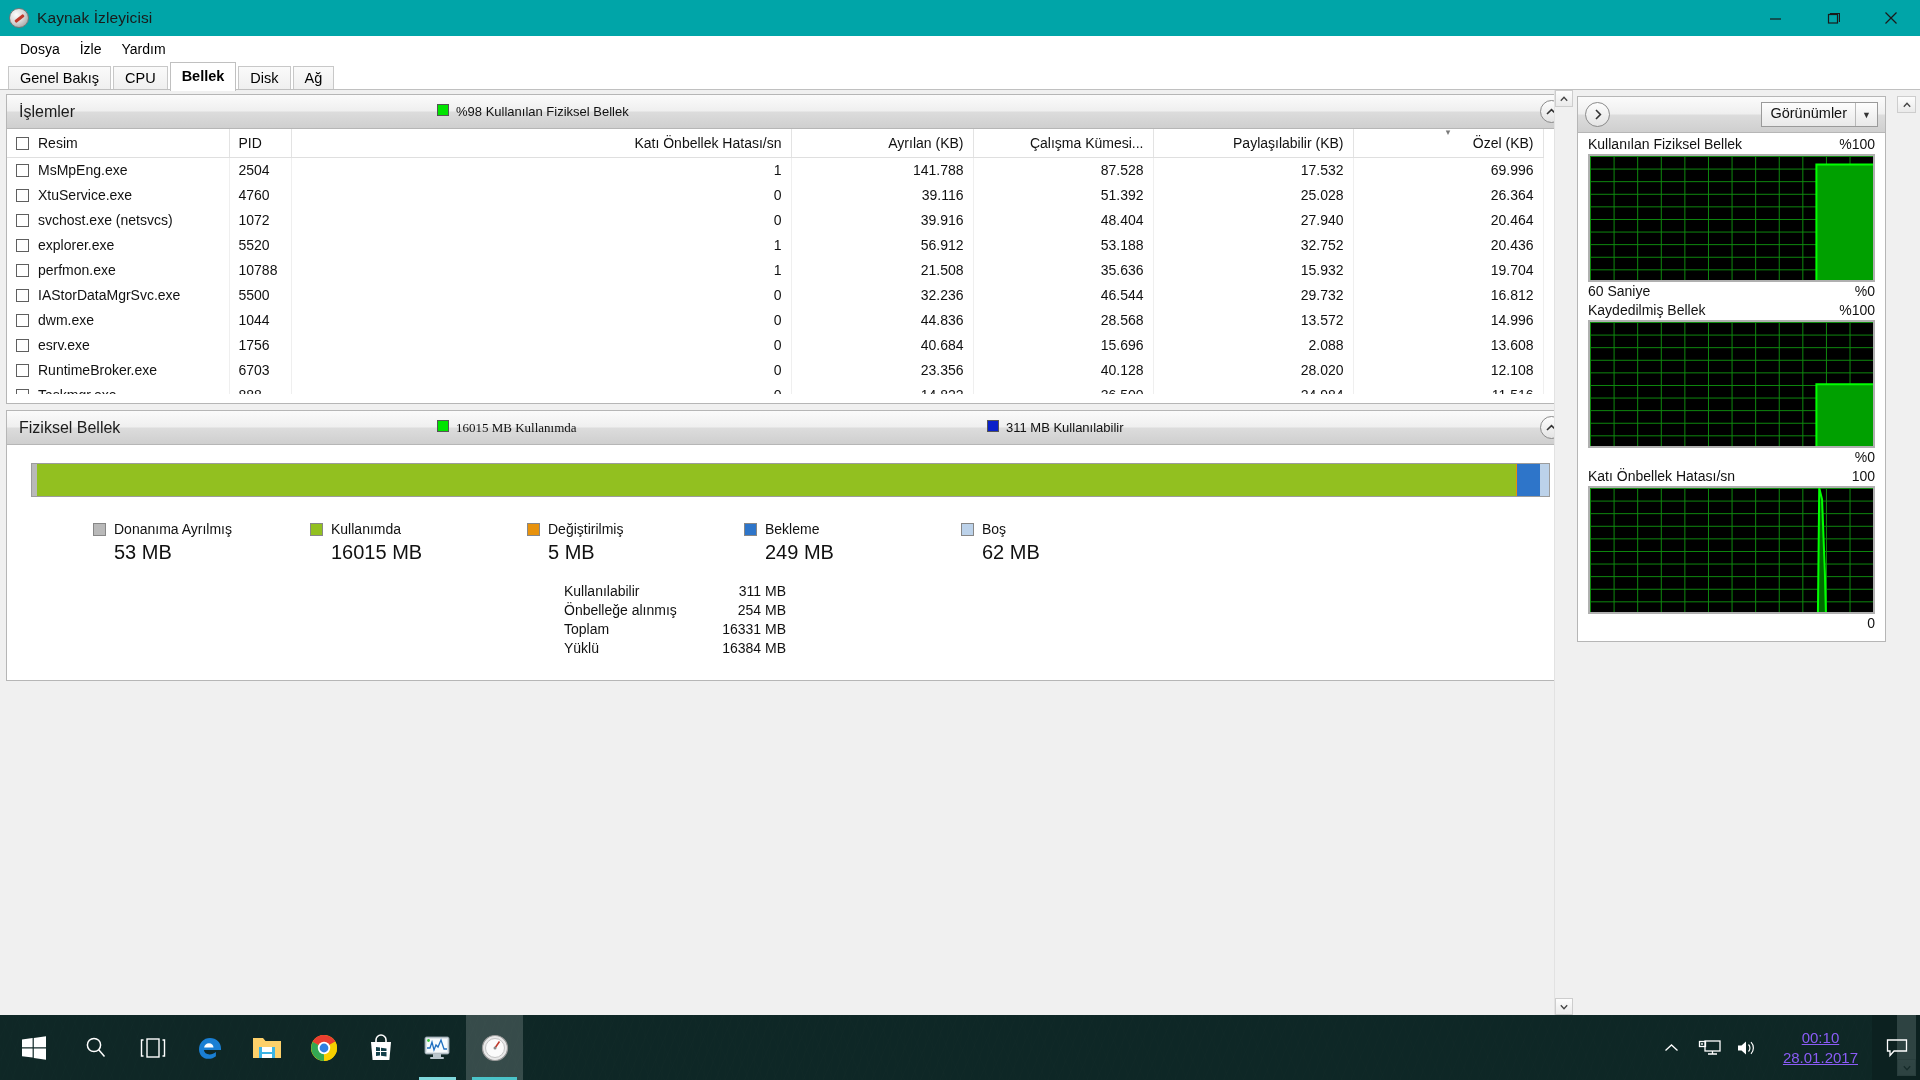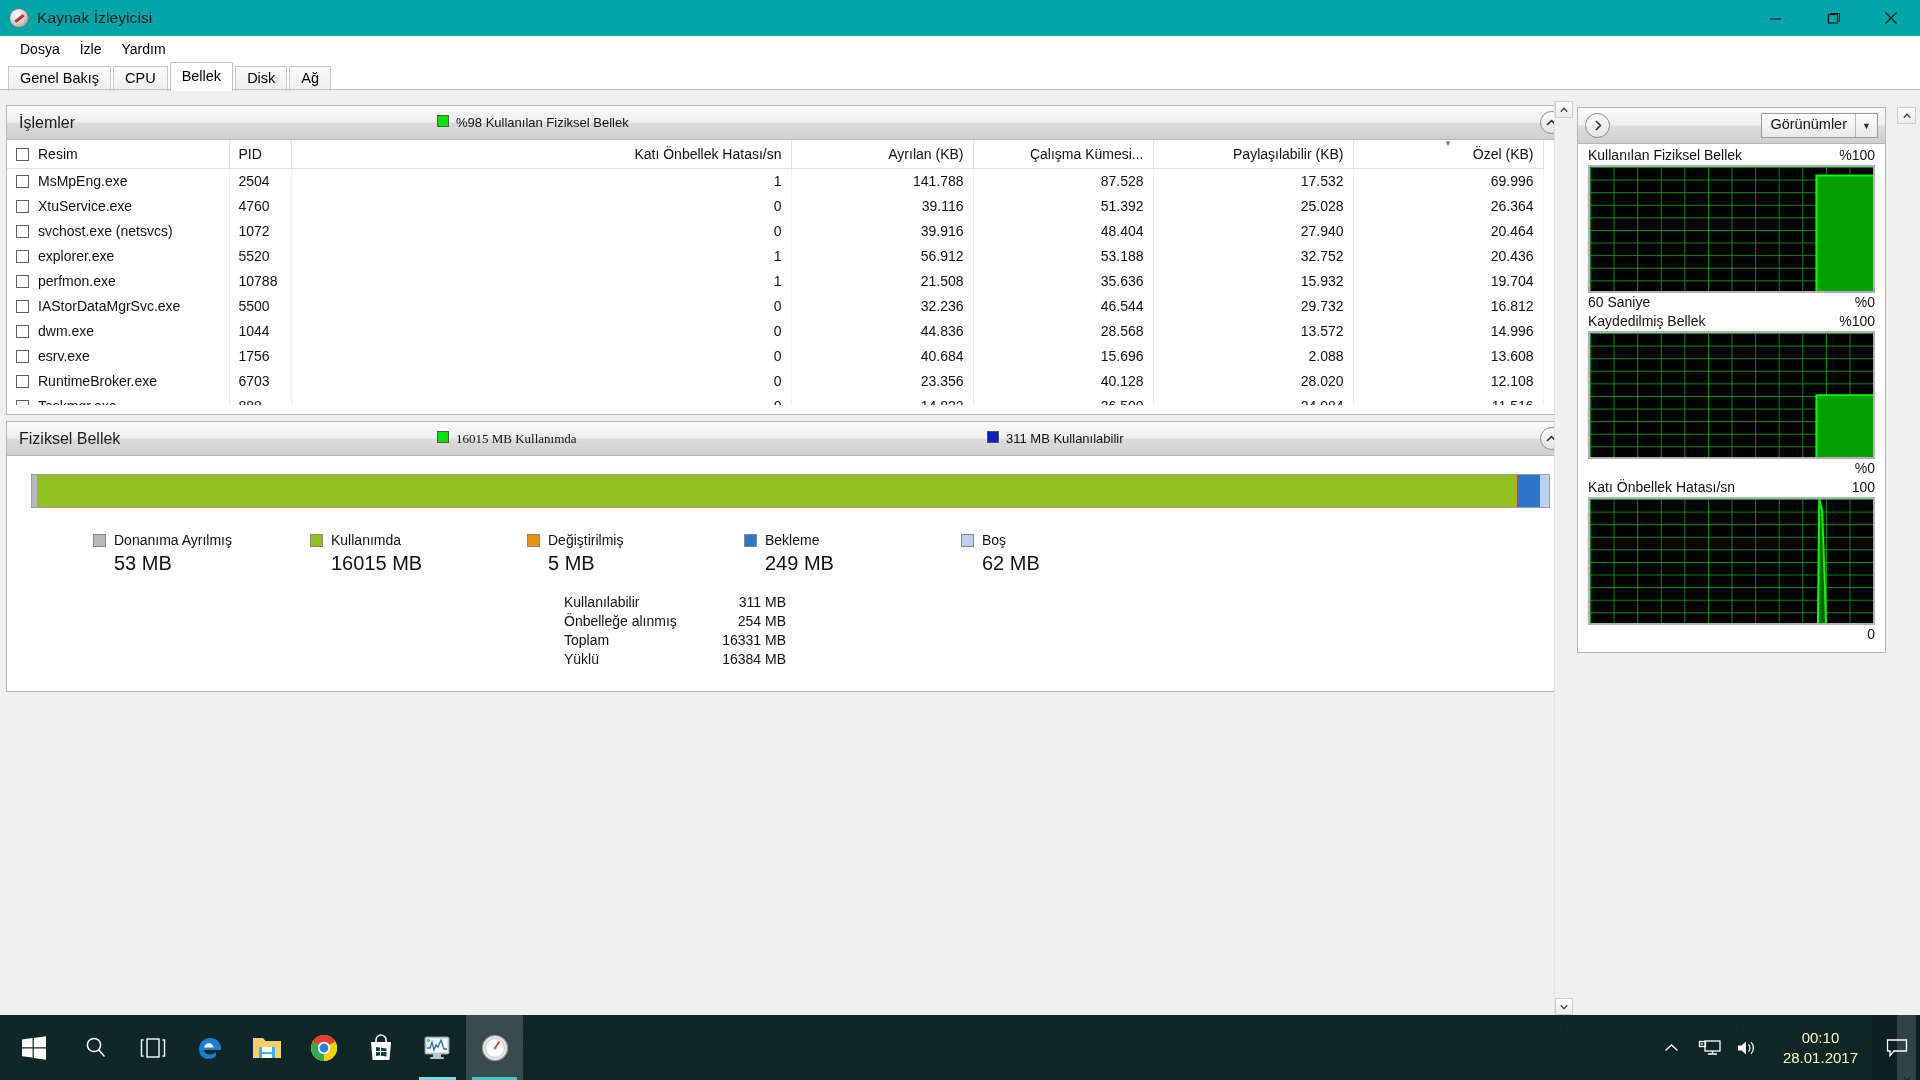--- a/index.html
+++ b/index.html
@@ -63,25 +63,25 @@
     background:#c0c0c0;
   }
   .tab {
     font-size:14.5px; color:#000; padding:3px 11px 5px 11px;
     border:1px solid #c8c8c8; border-bottom:none;
     background:linear-gradient(#fafafa,#eeeeee);
     margin-right:2px; position:relative; top:1px; line-height:16px;
   }
   .tab.active {
     background:#fff; border-color:#c0c0c0; z-index:3;
-    padding-top:5px; padding-bottom:7px; top:1px; font-weight:400;
+    padding-top:5px; padding-bottom:7px; top:1px; font-weight:700;
   }
 
   .content-area {
-    flex:1; display:flex; background:#f0f0f0; min-height:0; position:relative;margin-top:11px;
+    flex:1; display:flex; background:#f0f0f0; min-height:0; position:relative;
   }
   .left-col {
     position:relative; width:1573px; flex:0 0 1573px;
     padding:4px 0 0 6px; overflow:hidden;
   }
   .outer-scroll {
     position:absolute; right:0; top:0; width:19px; bottom:0;
     background:#f0f0f0; border-left:1px solid #e2e2e2;
     display:flex; flex-direction:column; justify-content:space-between;
   }
@@ -210,22 +210,22 @@
     position:absolute; left:0; bottom:0; width:1920px; height:65px;
     background:rgba(14,38,37,.86); display:flex; align-items:center;
   }
   .tb-item { width:57px;height:65px; display:flex;align-items:center;justify-content:center; position:relative; }
   .tb-item.start { width:67px; }
   .tb-item.active { background:rgba(255,255,255,.17); }
   .tb-item.active:after { content:""; position:absolute; left:6px; right:6px; bottom:0; height:3px; background:#4ac3c8; }
   .tb-item.open:after { content:""; position:absolute; left:10px; right:10px; bottom:0; height:3px; background:#7fd8db; }
   .tray { margin-left:auto; display:flex; align-items:center; height:65px; }
   .tray-ico { width:38px;height:65px; display:flex;align-items:center;justify-content:center; color:#fff; }
-  .clock { color:#fef9c3; font-size:15px; text-align:center; line-height:20px;
-    padding:0 16px; display:flex; flex-direction:column; justify-content:center; height:65px; }
+  .clock { color:#8b5cf6; font-size:15px; text-align:center; line-height:20px;
+    padding:0 16px; display:flex; flex-direction:column; justify-content:center; height:65px;text-decoration:underline; }
   .action-center { width:46px;height:65px; display:flex;align-items:center;justify-content:center; color:#fff; }
 </style>
 </head>
 <body>
 
 <div id="root">
   <div class="desktop"></div>
 
   <div class="window">
 

